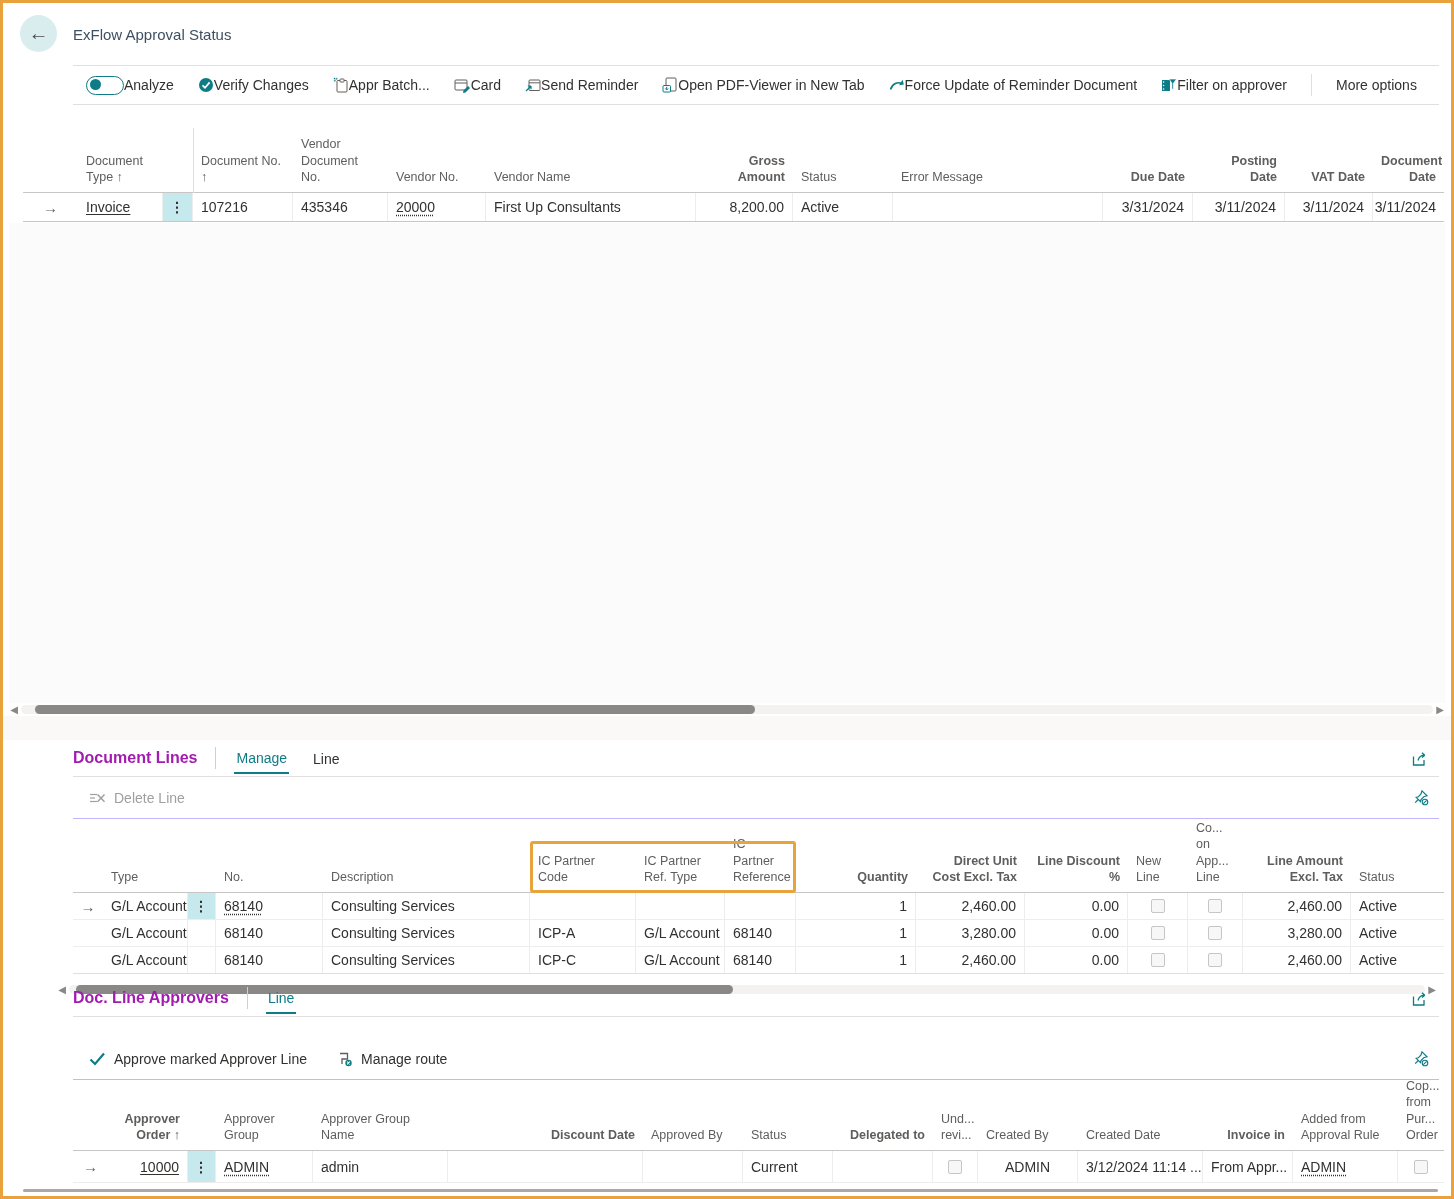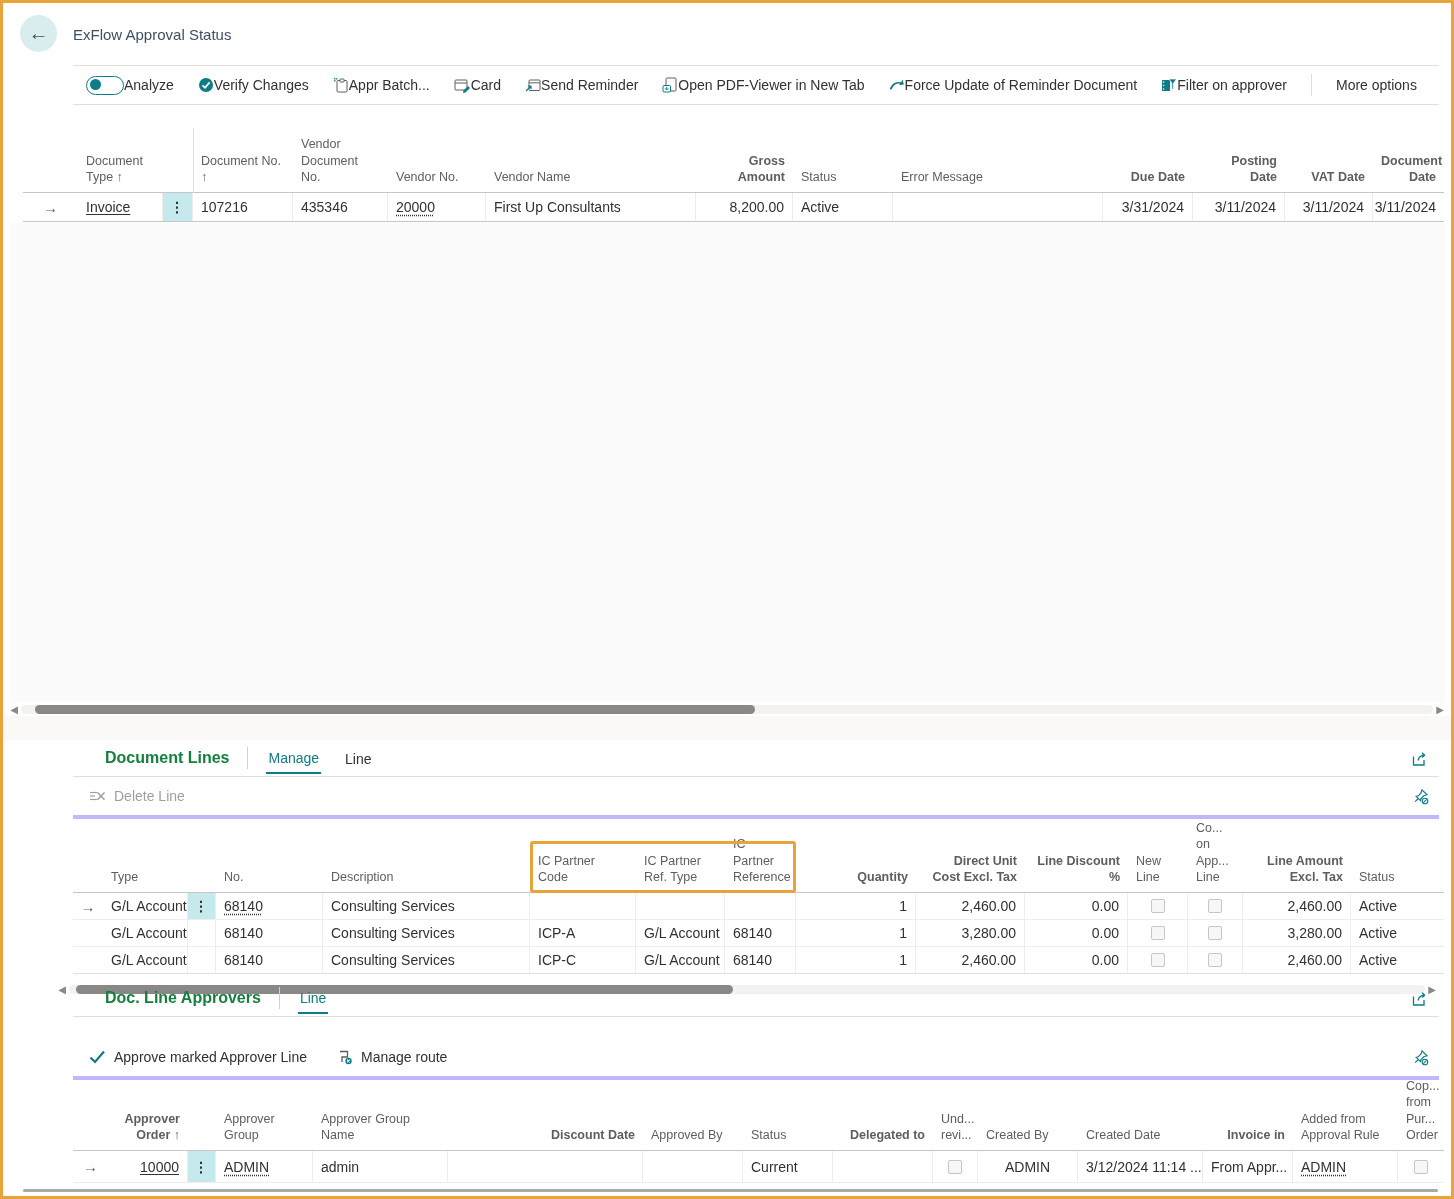--- a/index.html
+++ b/index.html
@@ -56,28 +56,28 @@
   .hscroll .thumb { position:absolute; top:0; height:9px; background:#8A8886; border-radius:5px; cursor:pointer; }
   .scroll1 { left:4px; right:4px; top:700px; }
   .scroll1 .thumb { left:1%; width:51%; }
   .scroll2 { left:52px; right:12px; top:980px; }
   .scroll2 .thumb { left:0.5%; width:48.5%; }
   .band { position:absolute; left:0; right:0; top:713px; height:24px; background:#FAF9F8; }
 
   
   .section-hdr { position:absolute; left:70px; right:12px; height:37px; display:flex; align-items:center;
                  border-bottom:1px solid #E1DFDD; }
-  .section-title { font-size:16px; font-weight:700; color:#15803d; margin-left:32px; }
+  .section-title { font-size:16px; font-weight:700; color:#a21caf; margin-left:0; }
   .vdiv { width:1px; height:22px; background:#D2D0CE; margin:0 18px; }
   .tab { font-size:14px; padding:8px 2px 6px 2px; margin-right:22px; cursor:pointer; color:#323130; }
   .tab.active { color:#0E7C86; border-bottom:2px solid #0E7C86; }
   .hdr-right-icon { margin-left:auto; margin-right:10px; cursor:pointer; display:flex; }
 
   .action-bar { position:absolute; left:70px; right:12px; height:42px; display:flex; align-items:center;
-                gap:30px; padding-left:16px; font-size:14px; border-bottom:4px solid #c4b5fd; }
+                gap:30px; padding-left:16px; font-size:14px; border-bottom:1px solid #c4b5fd; }
   .action { display:flex; align-items:center; gap:8px; cursor:pointer; }
   .action.disabled { color:#A19F9D; cursor:default; }
   .bar-right-icon { margin-left:auto; margin-right:10px; cursor:pointer; display:flex; }
 
   
   .dc0{width:30px}.dc1{width:85px}.dc2{width:28px}.dc3{width:107px}.dc4{width:207px}.dc5{width:106px}
   .dc6{width:89px}.dc7{width:71px}.dc8{width:120px}.dc9{width:109px}.dc10{width:103px}.dc11{width:60px}
   .dc12{width:55px}.dc13{width:108px}.dc14{width:93px}
   .dl-grid { left:70px; top:816px; width:1371px; }
   .dl-grid .hrow { height:74px; }

